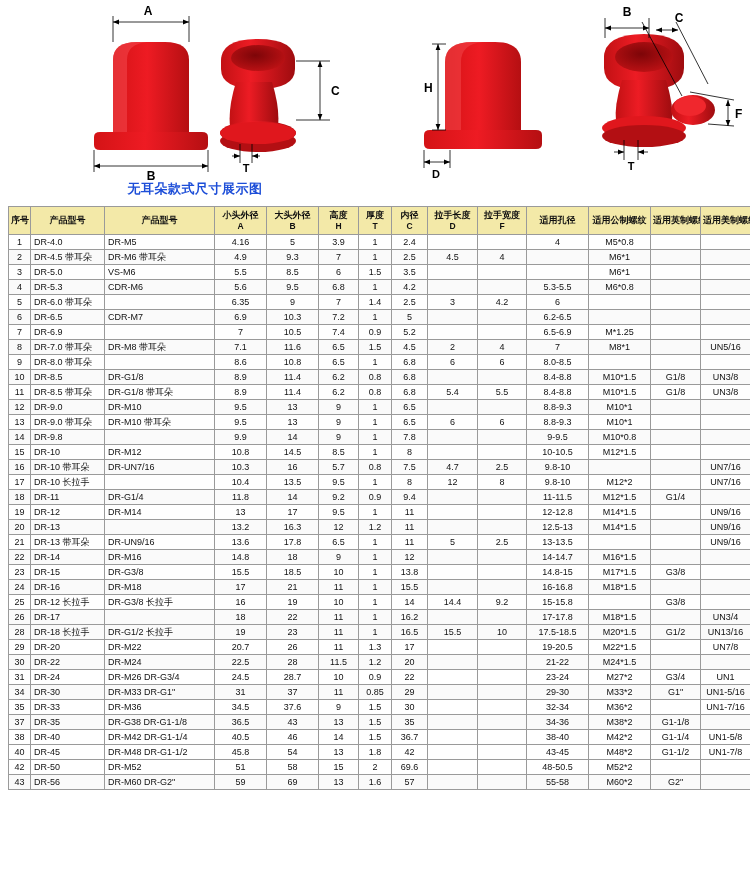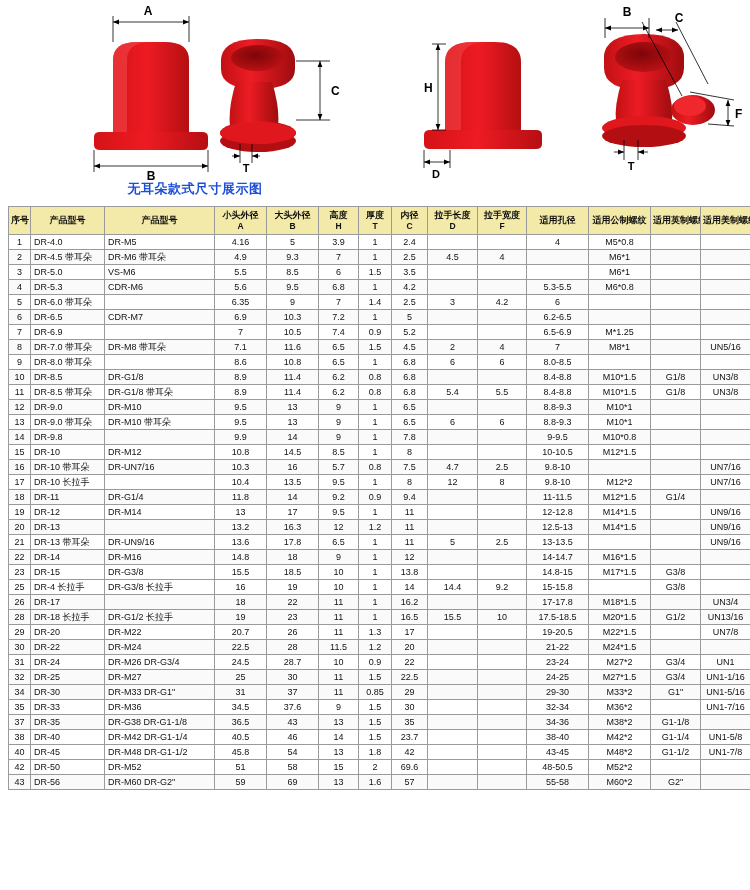--- a/index.html
+++ b/index.html
@@ -650,23 +650,39 @@
             <td>10</td>
             <td>1</td>
             <td>13.8</td>
             <td></td>
             <td></td>
             <td>14.8-15</td>
             <td>M17*1.5</td>
             <td>G3/8</td>
             <td></td>
           </tr>
+          <tr class="alt">
+            <td>24</td>
+            <td class="l">DR-16</td>
+            <td class="l">DR-M18</td>
+            <td>17</td>
+            <td>21</td>
+            <td>11</td>
+            <td>1</td>
+            <td>15.5</td>
+            <td></td>
+            <td></td>
+            <td>16-16.8</td>
+            <td>M18*1.5</td>
+            <td></td>
+            <td></td>
+          </tr>
           <tr>
             <td>25</td>
-            <td class="l">DR-4 长拉手</td>
+            <td class="l">DR-12 长拉手</td>
             <td class="l">DR-G3/8 长拉手</td>
             <td>16</td>
             <td>19</td>
             <td>10</td>
             <td>1</td>
             <td>14</td>
             <td>14.4</td>
             <td>9.2</td>
             <td>15-15.8</td>
             <td></td>
@@ -747,36 +763,20 @@
             <td>0.9</td>
             <td>22</td>
             <td></td>
             <td></td>
             <td>23-24</td>
             <td>M27*2</td>
             <td>G3/4</td>
             <td>UN1</td>
           </tr>
           <tr class="alt">
-            <td>32</td>
-            <td class="l">DR-25</td>
-            <td class="l">DR-M27</td>
-            <td>25</td>
-            <td>30</td>
-            <td>11</td>
-            <td>1.5</td>
-            <td>22.5</td>
-            <td></td>
-            <td></td>
-            <td>24-25</td>
-            <td>M27*1.5</td>
-            <td>G3/4</td>
-            <td>UN1-1/16</td>
-          </tr>
-          <tr class="alt">
             <td>34</td>
             <td class="l">DR-30</td>
             <td class="l">DR-M33   DR-G1"</td>
             <td>31</td>
             <td>37</td>
             <td>11</td>
             <td>0.85</td>
             <td>29</td>
             <td></td>
             <td></td>
@@ -818,21 +818,21 @@
             <td></td>
           </tr>
           <tr>
             <td>38</td>
             <td class="l">DR-40</td>
             <td class="l">DR-M42   DR-G1-1/4</td>
             <td>40.5</td>
             <td>46</td>
             <td>14</td>
             <td>1.5</td>
-            <td>23.7</td>
+            <td>36.7</td>
             <td></td>
             <td></td>
             <td>38-40</td>
             <td>M42*2</td>
             <td>G1-1/4</td>
             <td>UN1-5/8</td>
           </tr>
           <tr>
             <td>40</td>
             <td class="l">DR-45</td>

